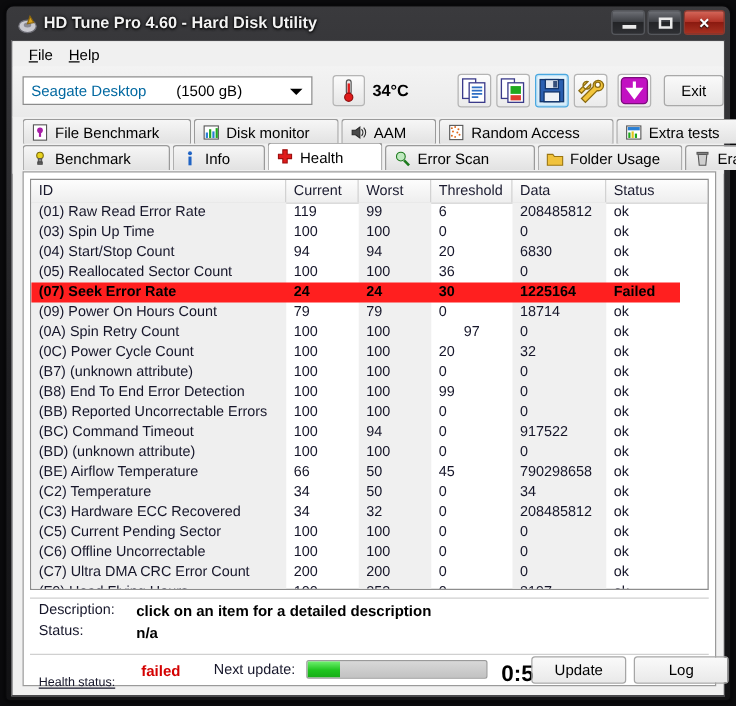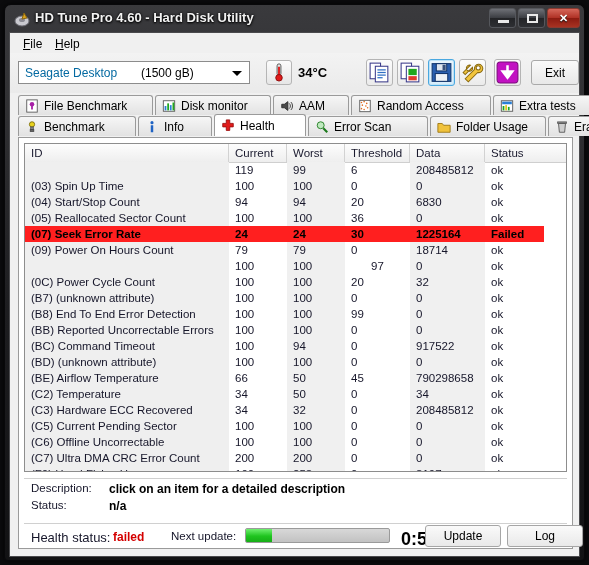--- a/index.html
+++ b/index.html
@@ -160,21 +160,21 @@
   .row.fail .cell{color:#000;font-weight:bold;}
 
   
   #desc-sep{position:absolute;left:5px;top:340px;width:543px;height:1px;background:#d0d0d0;}
   #desc-label{position:absolute;left:12px;top:344px;font-size:11.5px;color:#16162a;}
   #desc-value{position:absolute;left:90px;top:344px;font-size:12px;font-weight:bold;color:#000;}
   #status-label{position:absolute;left:12px;top:361px;font-size:11.5px;color:#16162a;}
   #status-value{position:absolute;left:90px;top:361px;font-size:12px;font-weight:bold;color:#000;}
   #bottom-sep{position:absolute;left:5px;top:385px;width:543px;height:1px;background:#d0d0d0;}
 
-  #health-label{position:absolute;left:12px;top:392px;font-size:13px;color:#16162a;}
+  #health-label{position:absolute;left:12px;top:403px;font-size:10px;color:#16162a;text-decoration:underline;}
   #health-value{position:absolute;left:94px;top:392px;font-size:12px;font-weight:bold;color:#d40000;}
   #next-label{position:absolute;left:152px;top:392px;font-size:11.5px;color:#16162a;}
   #progress{
     position:absolute;left:226px;top:390px;width:145px;height:15px;
     background:linear-gradient(180deg,#d8d8d8,#c2c2c2);
     border:1px solid #9a9a9a;box-sizing:border-box;border-radius:2px;overflow:hidden;
   }
   #progress-fill{
     position:absolute;left:0;top:0;bottom:0;
     background:linear-gradient(180deg,#6ff06f 0%,#1fc41f 55%,#16ad16 100%);
@@ -395,20 +395,21 @@
             <div class="hcell" style="left: 262px; width: 58px;">Worst</div>
             <div class="hcell" style="left: 320px; width: 65px;">Threshold</div>
             <div class="hcell" style="left: 385px; width: 75px;">Data</div>
             <div class="hcell" style="left: 460px; width: 83px;">Status</div>
           </div>
         <div id="rows">
             <div class="band" style="left: 262px; width: 58px;"></div>
             <div class="band" style="left: 385px; width: 75px;"></div>
             <div class="band" style="left: 0px; width: 204px; background: rgb(239, 239, 239);"></div>
             <div class="row" style="top: 0px;">
+              <div class="cell" style="left: 6px; width: 198px;">(01) Raw Read Error Rate</div>
               <div class="cell" style="left: 210px; width: 52px;">119</div>
               <div class="cell" style="left: 268px; width: 52px;">99</div>
               <div class="cell" style="left: 326px; width: 59px;">6</div>
               <div class="cell" style="left: 391px; width: 69px;">208485812</div>
               <div class="cell" style="left: 466px; width: 77px;">ok</div>
             </div>
             <div class="row" style="top: 16px;">
               <div class="cell" style="left: 6px; width: 198px;">(03) Spin Up Time</div>
               <div class="cell" style="left: 210px; width: 52px;">100</div>
               <div class="cell" style="left: 268px; width: 52px;">100</div>
@@ -442,20 +443,21 @@
             </div>
             <div class="row" style="top: 80px;">
               <div class="cell" style="left: 6px; width: 198px;">(09) Power On Hours Count</div>
               <div class="cell" style="left: 210px; width: 52px;">79</div>
               <div class="cell" style="left: 268px; width: 52px;">79</div>
               <div class="cell" style="left: 326px; width: 59px;">0</div>
               <div class="cell" style="left: 391px; width: 69px;">18714</div>
               <div class="cell" style="left: 466px; width: 77px;">ok</div>
             </div>
             <div class="row" style="top: 96px;">
+              <div class="cell" style="left: 6px; width: 198px;">(0A) Spin Retry Count</div>
               <div class="cell" style="left: 210px; width: 52px;">100</div>
               <div class="cell" style="left: 268px; width: 52px;">100</div>
               <div class="cell" style="left: 326px; width: 59px; margin-left: 20px;">97</div>
               <div class="cell" style="left: 391px; width: 69px;">0</div>
               <div class="cell" style="left: 466px; width: 77px;">ok</div>
             </div>
             <div class="row" style="top: 112px;">
               <div class="cell" style="left: 6px; width: 198px;">(0C) Power Cycle Count</div>
               <div class="cell" style="left: 210px; width: 52px;">100</div>
               <div class="cell" style="left: 268px; width: 52px;">100</div>

